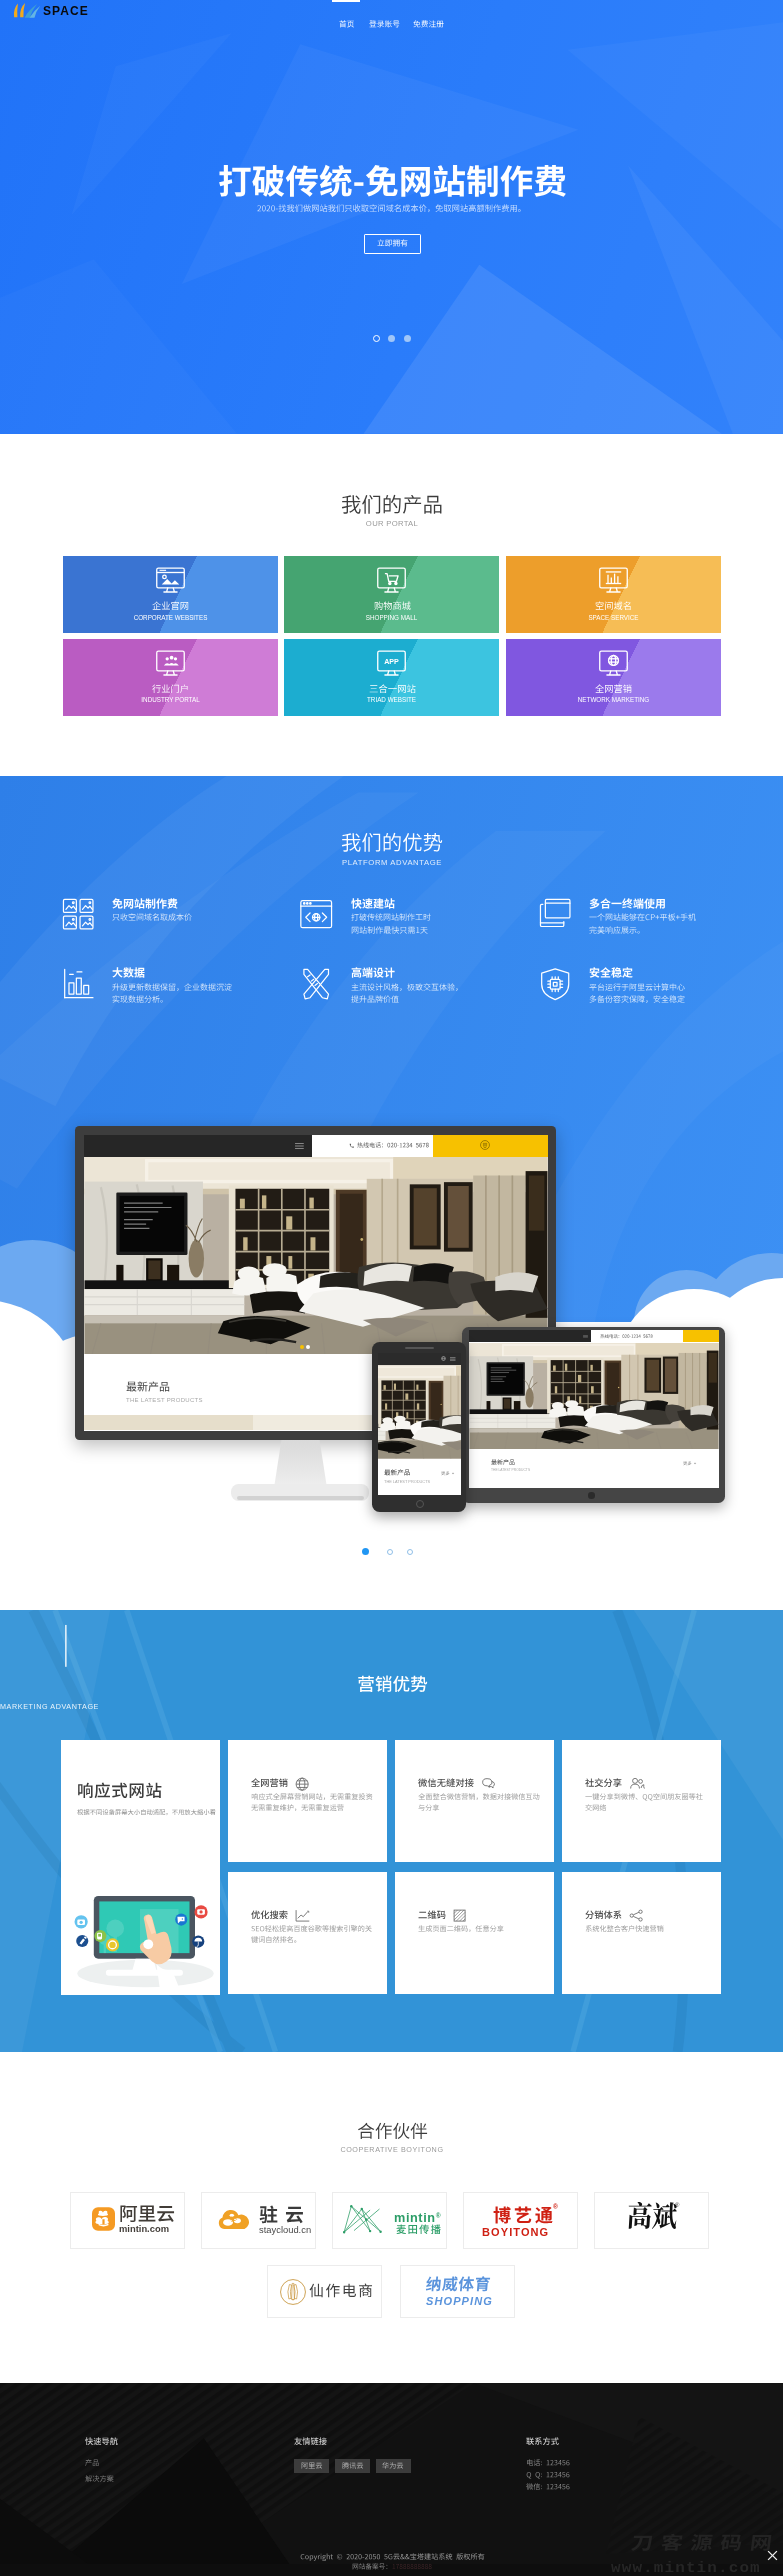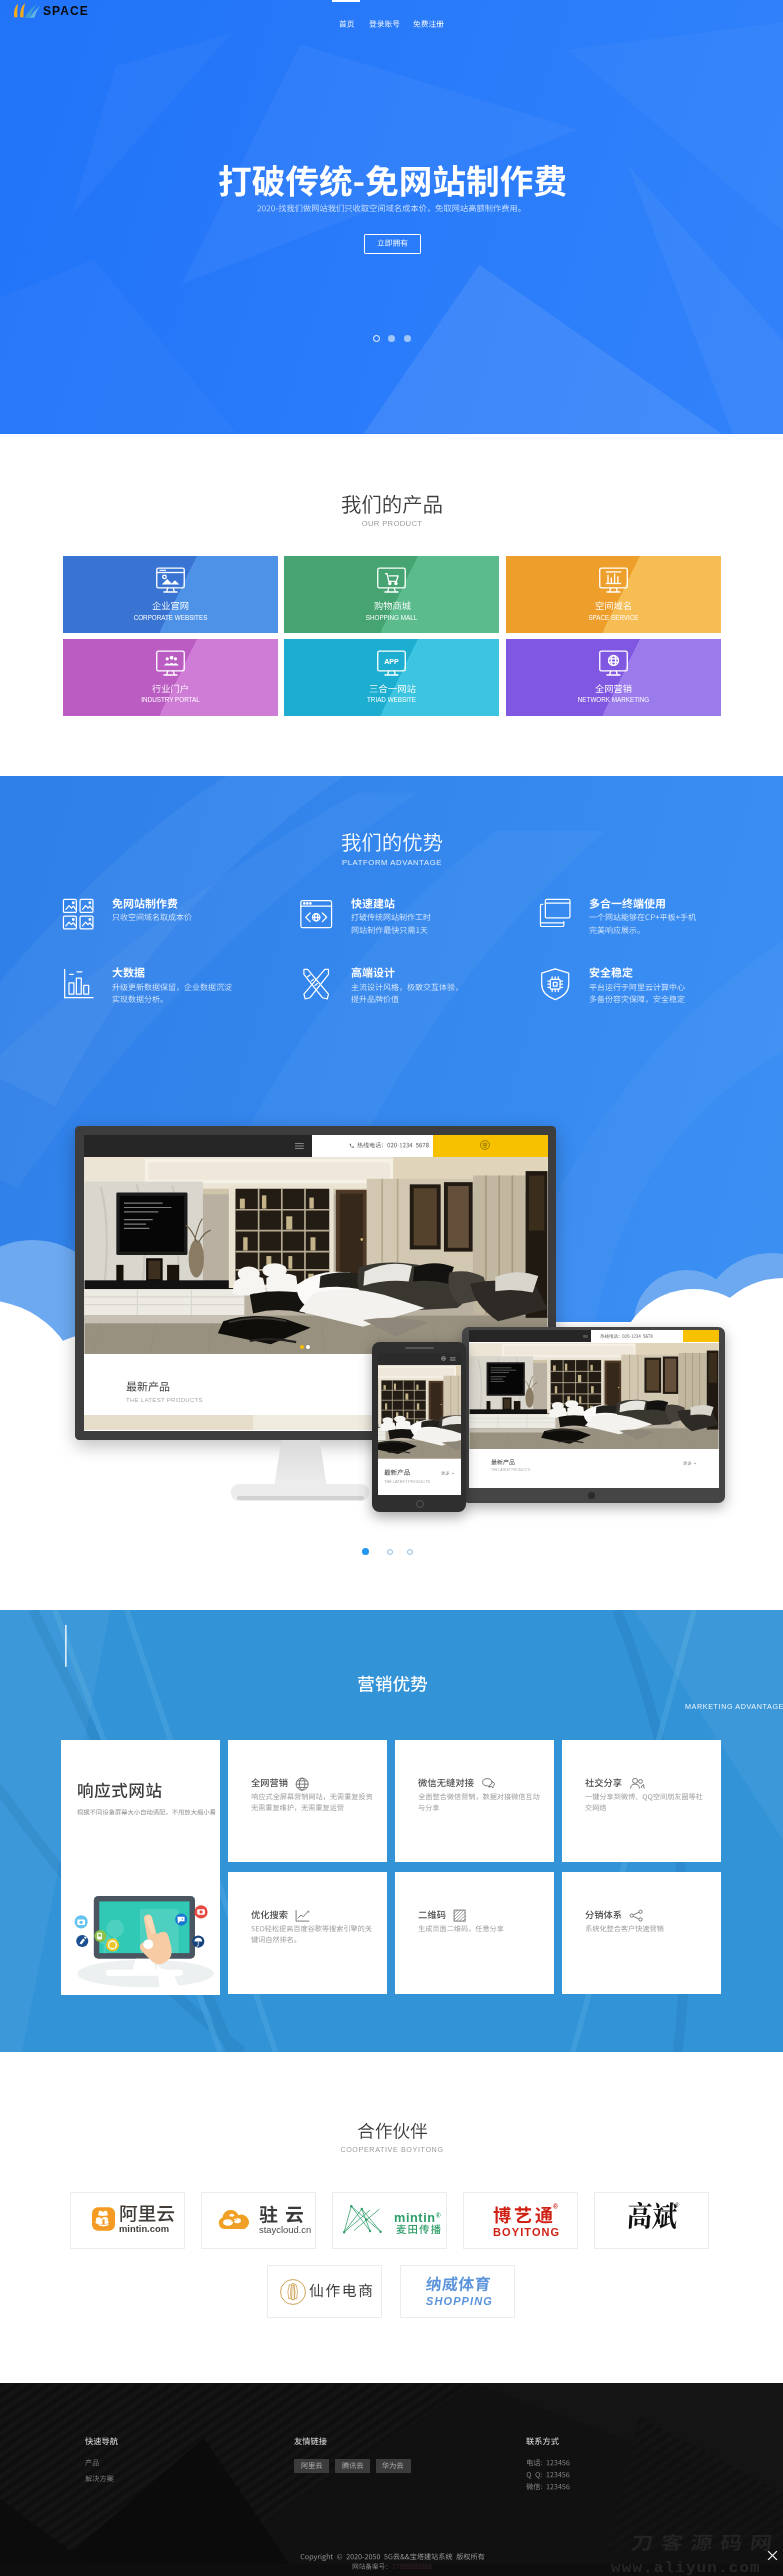--- a/index.html
+++ b/index.html
@@ -443,21 +443,21 @@
 <div style="position:absolute;left:373px;top:335px;width:7.2px;height:7.2px;border:1.1px solid #fff;border-radius:50%;box-sizing:border-box"></div>
 <div style="position:absolute;left:388px;top:335px;width:7.2px;height:7.2px;background:#a0c6f8;border-radius:50%"></div>
 <div style="position:absolute;left:404px;top:335px;width:7.2px;height:7.2px;background:#a0c6f8;border-radius:50%"></div>
 <div style="position:absolute;left:341px;top:494px;line-height:0;"><svg width="102" height="25" viewBox="0 0 185.0 45" fill="#3c3c3c" style="overflow:visible">
         <use href="#g51" transform="translate(0.0 32.6) scale(0.03700 -0.03700)"></use>
         <use href="#g52" transform="translate(37.0 32.6) scale(0.03700 -0.03700)"></use>
         <use href="#g53" transform="translate(74.0 32.6) scale(0.03700 -0.03700)"></use>
         <use href="#g54" transform="translate(111.0 32.6) scale(0.03700 -0.03700)"></use>
         <use href="#g55" transform="translate(148.0 32.6) scale(0.03700 -0.03700)"></use>
       </svg></div>
-<div style="position:absolute;left:0;top:519px;width:784px;text-align:center;font:7.7px 'Liberation Sans',sans-serif;color:#9a9a9a;letter-spacing:0.3px">OUR PRODUCT</div>
+<div style="position:absolute;left:0;top:519px;width:784px;text-align:center;font:7.7px 'Liberation Sans',sans-serif;color:#9a9a9a;letter-spacing:0.3px">OUR PORTAL</div>
 <div style="position:absolute;left:63px;top:556px;width:215px;height:77px;background:linear-gradient(296deg,#4e92e8 0 47%,#3a74d2 47%)"></div>
 <svg width="31" height="26.4" viewBox="0 0 56 48" style="position:absolute;left:155px;top:567px" fill="none" stroke="#fff" stroke-width="2.4">
       <rect x="3" y="2" width="50" height="36" rx="3"></rect>
       <path d="M23 38 L21 45 M33 38 L35 45 M16 45.5 L40 45.5" stroke-linecap="round"></path>
       <line x1="3" y1="10" x2="53" y2="10"></line>
       <line x1="8" y1="6" x2="20" y2="6" stroke-width="2"></line>
       <circle cx="17" cy="18" r="3.2"></circle>
       <path d="M12 32 L22 22 L30 30 L36 24 L44 32 Z" fill="#fff" stroke="none"></path>
     </svg>
 <div style="position:absolute;left:152px;top:601px;line-height:0;"><svg width="37" height="11.6" viewBox="0 0 68.0 21" fill="#fff" style="overflow:visible">
@@ -1056,21 +1056,21 @@
           <polygon points="1150,0 1423,0 1423,420"></polygon>
         </g>
         <rect x="118" y="27" width="3" height="76" fill="#fff" opacity="0.8"></rect>
       </svg></div>
 <div style="position:absolute;left:357px;top:1675px;line-height:0;"><svg width="71" height="21.5" viewBox="0 0 128.0 39" fill="#fff" style="overflow:visible">
         <use href="#g182" transform="translate(0.0 28.2) scale(0.03200 -0.03200)"></use>
         <use href="#g183" transform="translate(32.0 28.2) scale(0.03200 -0.03200)"></use>
         <use href="#g184" transform="translate(64.0 28.2) scale(0.03200 -0.03200)"></use>
         <use href="#g185" transform="translate(96.0 28.2) scale(0.03200 -0.03200)"></use>
       </svg></div>
-<div style="position:absolute;left:0;top:1702px;width:784px;text-align:right;font:7.2px 'Liberation Sans',sans-serif;color:rgba(255,255,255,.9);letter-spacing:0.6px">MARKETING ADVANTAGE</div>
+<div style="position:absolute;left:0;top:1702px;width:784px;text-align:left;font:7.2px 'Liberation Sans',sans-serif;color:rgba(255,255,255,.9);letter-spacing:0.6px">MARKETING ADVANTAGE</div>
 <div style="position:absolute;left:61px;top:1740px;width:159px;height:255px;background:#fff"></div>
 <div style="position:absolute;left:77px;top:1782px;line-height:0;"><svg width="85" height="20" viewBox="0 0 154.0 36" fill="#3c3c3c" style="overflow:visible">
         <use href="#g186" transform="translate(0.0 26.4) scale(0.03000 -0.03000)"></use>
         <use href="#g187" transform="translate(31.0 26.4) scale(0.03000 -0.03000)"></use>
         <use href="#g188" transform="translate(62.0 26.4) scale(0.03000 -0.03000)"></use>
         <use href="#g189" transform="translate(93.0 26.4) scale(0.03000 -0.03000)"></use>
         <use href="#g190" transform="translate(124.0 26.4) scale(0.03000 -0.03000)"></use>
       </svg></div>
 <div style="position:absolute;left:77px;top:1809px;line-height:0;"><svg width="139" height="7.7" viewBox="0 0 253.0 14" fill="#8a8a8a" style="overflow:visible">
         <use href="#g191" transform="translate(0.0 10.1) scale(0.01150 -0.01150)"></use>
@@ -1408,21 +1408,21 @@
         <use href="#g287" transform="translate(0.0 16.7) scale(0.01900 -0.01900)"></use>
         <use href="#g288" transform="translate(21.0 16.7) scale(0.01900 -0.01900)"></use>
         <use href="#g289" transform="translate(42.0 16.7) scale(0.01900 -0.01900)"></use>
         <use href="#g290" transform="translate(63.0 16.7) scale(0.01900 -0.01900)"></use>
       </svg></div>
 <div style="position:absolute;left:493px;top:2206px;line-height:0;"><svg width="60" height="22" viewBox="0 0 109.0 40" fill="#cf2013" style="overflow:visible">
         <use href="#g291" transform="translate(0.0 29.0) scale(0.03300 -0.03300)"></use>
         <use href="#g292" transform="translate(38.0 29.0) scale(0.03300 -0.03300)"></use>
         <use href="#g293" transform="translate(76.0 29.0) scale(0.03300 -0.03300)"></use>
       </svg></div>
-<div style="position:absolute;left:493px;top:2226px;font:bold 11px 'Liberation Sans',sans-serif;color:#cf2013;letter-spacing:1.1px">BOYITONG</div>
+<div style="position:absolute;left:482px;top:2226px;font:bold 11px 'Liberation Sans',sans-serif;color:#cf2013;letter-spacing:1.1px">BOYITONG</div>
 <div style="position:absolute;left:553px;top:2203px;font:bold 6.6px 'Liberation Sans',sans-serif;color:#cf2013">®</div>
 <div style="position:absolute;left:628px;top:2201px;line-height:0;transform:scaleX(0.88) skewX(-4deg);transform-origin:0 0"><svg width="57" height="35" viewBox="0 0 104.0 63" fill="#111" style="overflow:visible">
         <use href="#g294" transform="translate(0.0 45.8) scale(0.05200 -0.05200)"></use>
         <use href="#g295" transform="translate(52.0 45.8) scale(0.05200 -0.05200)"></use>
       </svg></div>
 <div style="position:absolute;left:675px;top:2202px;font:6px 'Liberation Sans',sans-serif;color:#333">®</div>
 <svg width="26" height="26" viewBox="0 0 47 47" style="position:absolute;left:280px;top:2279px" fill="none" stroke="#c8973f" stroke-width="1.6">
 <circle cx="23.5" cy="23.5" r="22.5"></circle>
 <path d="M17 10 q-5 13 -1 26 l4 -1 q-3 -12 1 -24 Z M22 8 l3 0 l1 28 q-2 3 -5 0 Z M29 10 q5 13 1 26 l-4 -1 q3 -12 -1 -24 Z" stroke-width="1.3"></path>
 <path d="M20 36 q3.5 4 7 0" stroke-width="1.3"></path>
@@ -1533,21 +1533,21 @@
         <use href="#g177" transform="translate(65.0 11.4) scale(0.01300 -0.01300)"></use>
         <use href="#g178" transform="translate(72.2 11.4) scale(0.01300 -0.01300)"></use>
       </svg></div>
 <div style="position:absolute;left:631px;top:2531px;line-height:0;transform:scaleY(0.82) skewX(-6deg);z-index:3"><svg width="141" height="26.4" viewBox="0 0 256.0 48" fill="#232323" style="overflow:visible">
         <use href="#g319" transform="translate(0.0 35.2) scale(0.04000 -0.04000)"></use>
         <use href="#g320" transform="translate(54.0 35.2) scale(0.04000 -0.04000)"></use>
         <use href="#g321" transform="translate(108.0 35.2) scale(0.04000 -0.04000)"></use>
         <use href="#g322" transform="translate(162.0 35.2) scale(0.04000 -0.04000)"></use>
         <use href="#g16" transform="translate(216.0 35.2) scale(0.04000 -0.04000)"></use>
       </svg></div>
-<div style="position:absolute;left:611px;top:2559px;font:bold 16px 'Liberation Mono',monospace;color:#262626;letter-spacing:1.1px;transform:scaleY(0.95);z-index:3">www.aliyun.com</div>
+<div style="position:absolute;left:611px;top:2559px;font:bold 16px 'Liberation Mono',monospace;color:#262626;letter-spacing:1.1px;transform:scaleY(0.95);z-index:3">www.mintin.com</div>
 <svg width="11" height="11" viewBox="0 0 20 20" style="position:absolute;left:767px;top:2550px" stroke="#efefef" stroke-width="2.4">
       <line x1="2" y1="2" x2="18" y2="18"></line>
       <line x1="18" y1="2" x2="2" y2="18"></line>
     </svg>
 <div style="position:absolute;left:0;top:2564px;width:784px;height:11.6px;background:#0e0e0e"></div>
 <div style="position:absolute;left:300px;top:2553px;line-height:0;"><svg width="185" height="8.8" viewBox="0 0 335.6 16" fill="#9a9a9a" style="overflow:visible">
         <use href="#g99" transform="translate(0.0 11.4) scale(0.01300 -0.01300)"></use>
         <use href="#g323" transform="translate(8.3 11.4) scale(0.01300 -0.01300)"></use>
         <use href="#g324" transform="translate(16.2 11.4) scale(0.01300 -0.01300)"></use>
         <use href="#g325" transform="translate(24.2 11.4) scale(0.01300 -0.01300)"></use>

